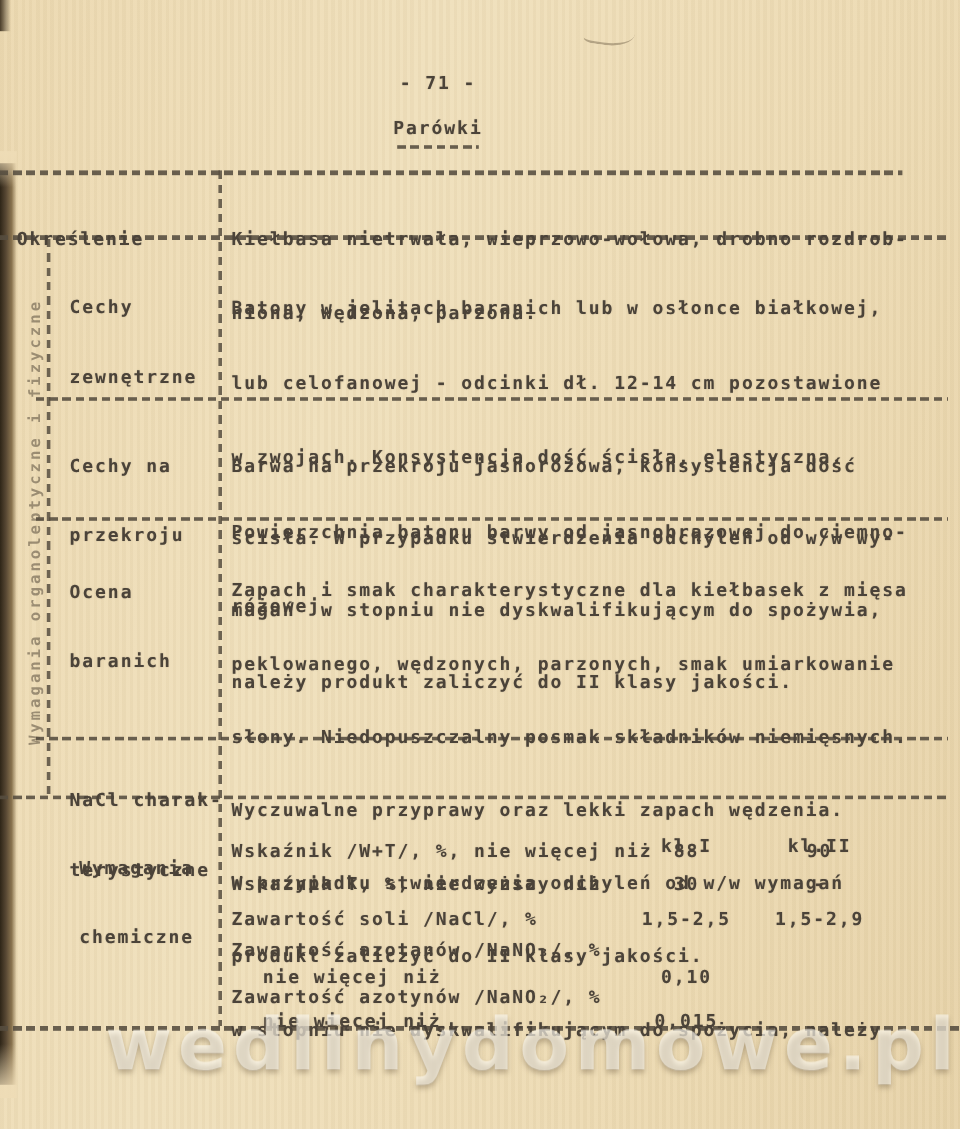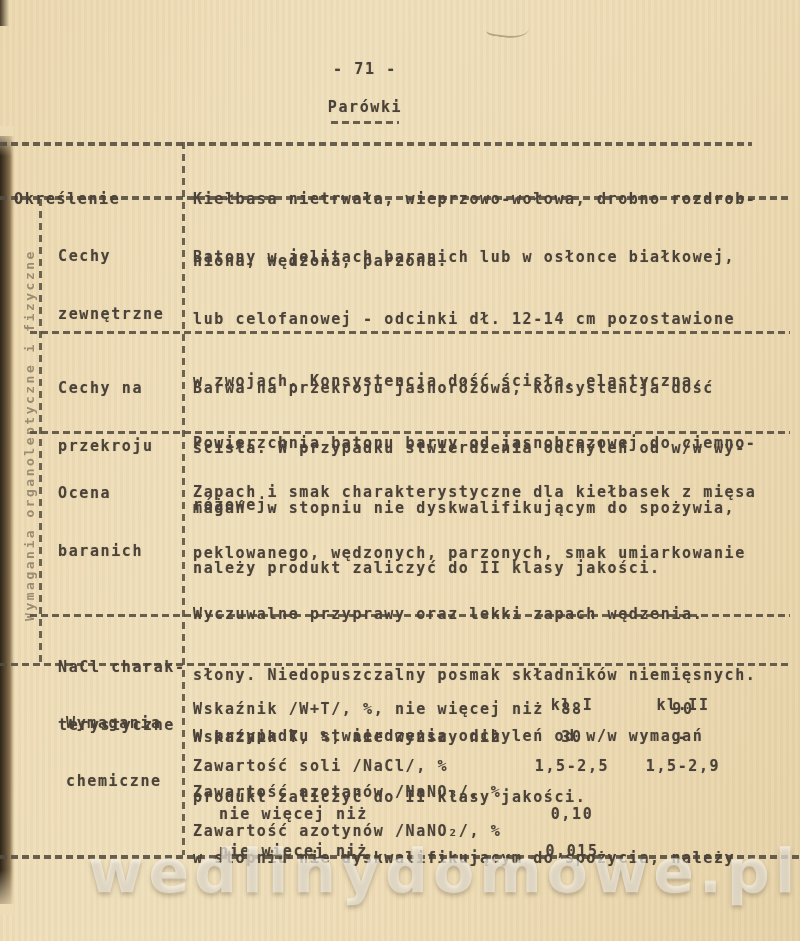--- a/index.html
+++ b/index.html
@@ -134,22 +134,22 @@
     <span>należy produkt zaliczyć do II klasy jakości.</span>
   </div>
 
   <div class="t lh22" style="left:58px;top:446px;">
     <span>Ocena</span>
     <span>baranich</span>
   </div>
   <div class="t lh25" style="left:193px;top:444px;">
     <span>Zapach i smak charakterystyczne dla kiełbasek z mięsa</span>
     <span>peklowanego, wędzonych, parzonych, smak umiarkowanie</span>
+    <span>słony. Niedopuszczalny posmak składników niemięsnych.</span>
     <span>Wyczuwalne przyprawy oraz lekki zapach wędzenia.</span>
-    <span>słony. Niedopuszczalny posmak składników niemięsnych.</span>
     <span>W przypadku stwierdzenia odchyleń od w/w wymagań</span>
     <span>produkt zaliczyć do II klasy jakości.</span>
     <span>w stopniu nie dyskwalifikującym do spożycia, należy</span>
   </div>
 
   <div class="t lh22" style="left:58px;top:620px;">
     <span>NaCl charak-</span>
     <span>terystyczne</span>
   </div>
 

